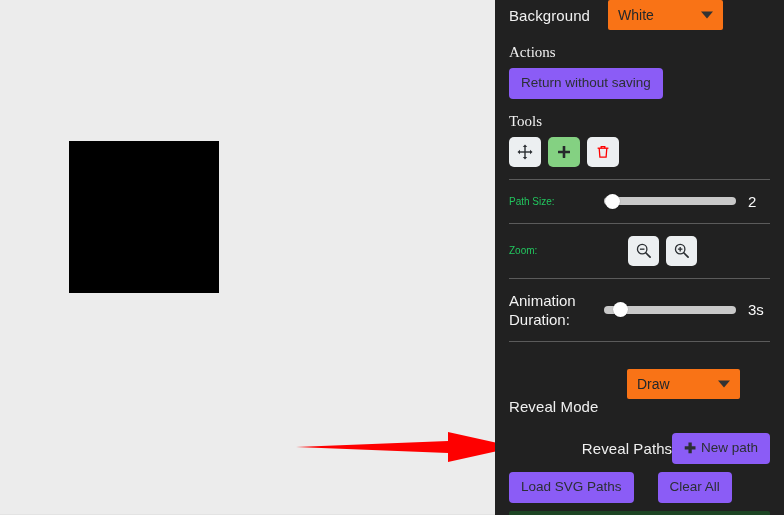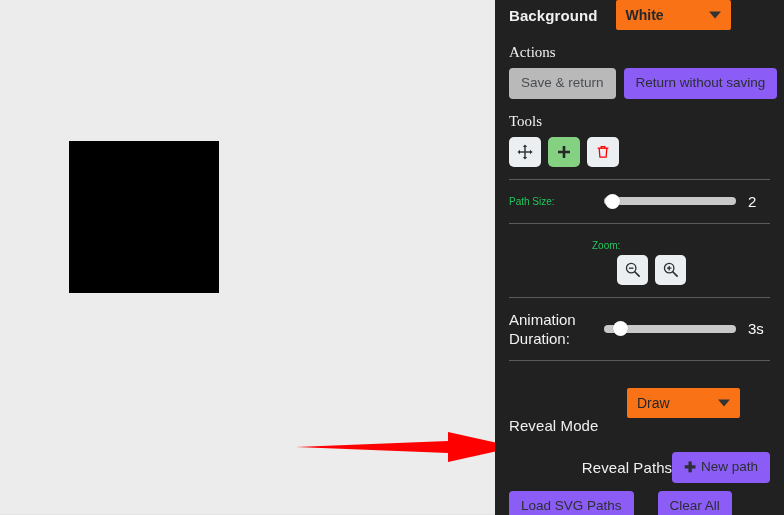--- a/index.html
+++ b/index.html
@@ -48,21 +48,20 @@
     font-size: 15px;
     color: #f0f0f0;
     letter-spacing: .1px;
   }
 
   
   .bg-row {
     display: flex; align-items: center; gap: 18px;
     height: 30px;
     margin-top: 0px;
-    font-weight: bold;
   }
   .select {
     position: relative;
     width: 115px; height: 30px;
     background: #f97316;
     border: none;
     border-radius: 2px;
     display: flex; align-items: center;
     padding: 0 10px;
     color: #23272b;
@@ -151,21 +150,21 @@
   }
   .slider-value {
     width: 34px; flex: none;
     text-align: left;
     padding-left: 12px;
     font-size: 15px;
     color: #fafafa;
   }
 
   
-  .zoom-row { display: flex; align-items: center; flex-direction: column; }
+  .zoom-row { display: flex; align-items: center; }
   .zoom-btns { display: flex; gap: 7px; margin-left: 24px; }
   .zoom-btn {
     width: 31px; height: 30px;
     background: #eceff1;
     border: none; border-radius: 5px;
     display: flex; align-items: center; justify-content: center;
     cursor: pointer; padding: 0;
   }
 
   .anim-label { width: 95px; flex: none; font-size: 15px; line-height: 19px; }
@@ -232,21 +231,20 @@
     <div class="bg-row">
       <span class="section-label">Background</span>
       <div class="select">
         <span>White</span>
         <span class="caret"></span>
       </div>
     </div>
 
     <div class="heading">Actions</div>
     <div class="btn-row">
-      <button class="btn disabled">Save &amp; return</button>
       <button class="btn">Return without saving</button>
     </div>
 
     <div class="heading">Tools</div>
     <div class="tools-row">
       <button class="tool-btn">
         <svg width="16" height="16" viewBox="0 0 16 16" aria-hidden="true">
           <g fill="#2b2f33">
             <path d="M8 0.5 L10.2 3 H5.8 Z"></path>
             <path d="M8 15.5 L5.8 13 H10.2 Z"></path>

